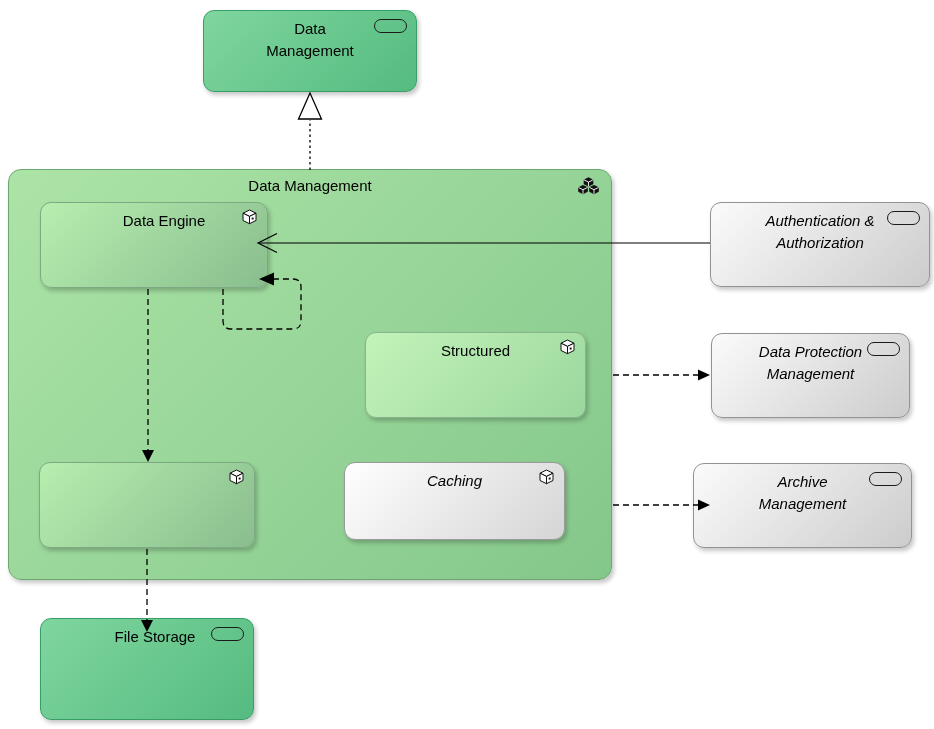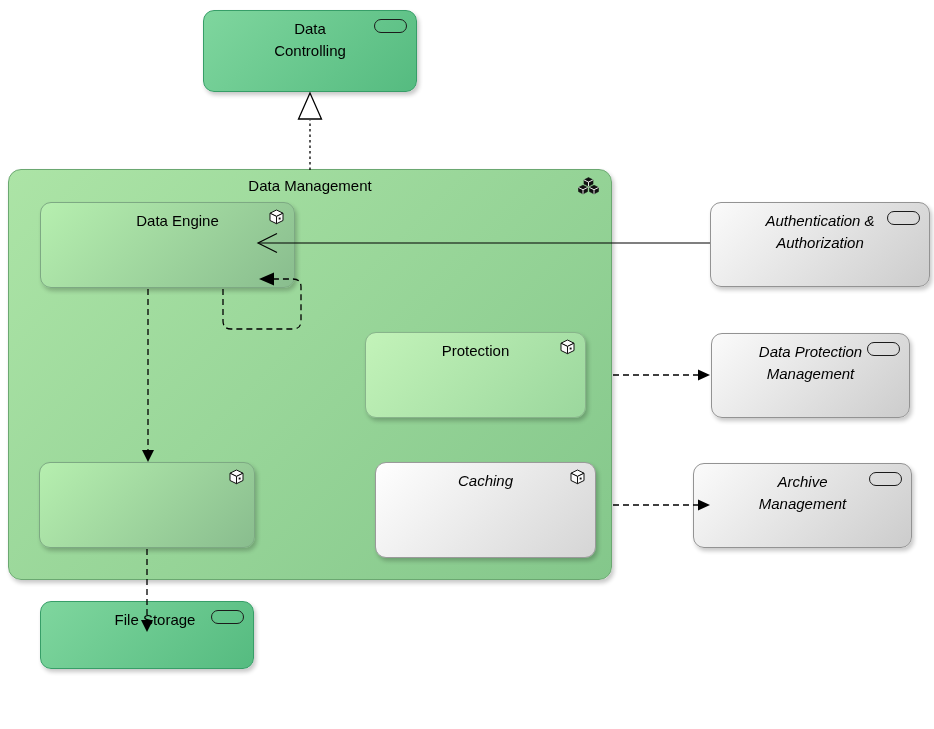--- a/index.html
+++ b/index.html
@@ -54,54 +54,54 @@
       <line x1="5" y1="12.7" x2="5" y2="16.9" stroke="#fff" stroke-width="0.9"></line>
 
       <polygon points="16,8.2 20.5,10.5 20.5,14.6 16,16.9 11.5,14.6 11.5,10.5" fill="#111" stroke="#111" stroke-width="0.6"></polygon>
       <polyline points="11.5,10.5 16,12.7 20.5,10.5" fill="none" stroke="#fff" stroke-width="0.9"></polyline>
       <line x1="16" y1="12.7" x2="16" y2="16.9" stroke="#fff" stroke-width="0.9"></line>
     </svg>
   </div>
 
   <div class="node fill-dark-green" style="left:203px;top:10px;width:214px;height:82px;">
     <span class="label">Data
-Controlling</span>
+Management</span>
     <span class="icon-capsule"></span>
   </div>
 
-  <div class="node fill-mid-green" style="left:40px;top:202px;width:255px;height:86px;padding-left:20px;">
+  <div class="node fill-mid-green" style="left:40px;top:202px;width:228px;height:86px;padding-left:20px;">
     <span class="label">Data Engine</span>
     <svg class="icon-cube" width="17" height="16" viewBox="0 0 17 16">
       <polygon points="8.5,1 15,4.2 8.5,7.4 2,4.2" fill="#fafafa" stroke="#111" stroke-width="1" stroke-linejoin="round"></polygon>
       <polygon points="15,4.2 15,11.5 8.5,14.7 8.5,7.4" fill="#fafafa" stroke="#111" stroke-width="1" stroke-linejoin="round"></polygon>
       <polygon points="2,4.2 2,11.5 8.5,14.7 8.5,7.4" fill="#fafafa" stroke="#111" stroke-width="1" stroke-linejoin="round"></polygon>
       <rect x="10.7" y="8.6" width="1.9" height="1.9" fill="#111"></rect>
     </svg>
   </div>
 
   <div class="node fill-light-green" style="left:365px;top:332px;width:221px;height:86px;">
-    <span class="label">Protection</span>
+    <span class="label">Structured</span>
     <svg class="icon-cube" width="17" height="16" viewBox="0 0 17 16">
       <polygon points="8.5,1 15,4.2 8.5,7.4 2,4.2" fill="#fafafa" stroke="#111" stroke-width="1" stroke-linejoin="round"></polygon>
       <polygon points="15,4.2 15,11.5 8.5,14.7 8.5,7.4" fill="#fafafa" stroke="#111" stroke-width="1" stroke-linejoin="round"></polygon>
       <polygon points="2,4.2 2,11.5 8.5,14.7 8.5,7.4" fill="#fafafa" stroke="#111" stroke-width="1" stroke-linejoin="round"></polygon>
       <rect x="10.7" y="8.6" width="1.9" height="1.9" fill="#111"></rect>
     </svg>
   </div>
 
   <div class="node fill-mid-green" style="left:39px;top:462px;width:216px;height:86px;">
     <svg class="icon-cube" width="17" height="16" viewBox="0 0 17 16">
       <polygon points="8.5,1 15,4.2 8.5,7.4 2,4.2" fill="#fafafa" stroke="#111" stroke-width="1" stroke-linejoin="round"></polygon>
       <polygon points="15,4.2 15,11.5 8.5,14.7 8.5,7.4" fill="#fafafa" stroke="#111" stroke-width="1" stroke-linejoin="round"></polygon>
       <polygon points="2,4.2 2,11.5 8.5,14.7 8.5,7.4" fill="#fafafa" stroke="#111" stroke-width="1" stroke-linejoin="round"></polygon>
       <rect x="10.7" y="8.6" width="1.9" height="1.9" fill="#111"></rect>
     </svg>
   </div>
 
-  <div class="node fill-white italic" style="left:375px;top:462px;width:221px;height:96px;">
+  <div class="node fill-white italic" style="left:344px;top:462px;width:221px;height:78px;">
     <span class="label">Caching</span>
     <svg class="icon-cube" width="17" height="16" viewBox="0 0 17 16">
       <polygon points="8.5,1 15,4.2 8.5,7.4 2,4.2" fill="#fafafa" stroke="#111" stroke-width="1" stroke-linejoin="round"></polygon>
       <polygon points="15,4.2 15,11.5 8.5,14.7 8.5,7.4" fill="#fafafa" stroke="#111" stroke-width="1" stroke-linejoin="round"></polygon>
       <polygon points="2,4.2 2,11.5 8.5,14.7 8.5,7.4" fill="#fafafa" stroke="#111" stroke-width="1" stroke-linejoin="round"></polygon>
       <rect x="10.7" y="8.6" width="1.9" height="1.9" fill="#111"></rect>
     </svg>
   </div>
 
   <div class="node fill-grey italic" style="left:710px;top:202px;width:220px;height:85px;">
@@ -115,21 +115,21 @@
 Management</span>
     <span class="icon-capsule"></span>
   </div>
 
   <div class="node fill-grey italic" style="left:693px;top:463px;width:219px;height:85px;">
     <span class="label">Archive
 Management</span>
     <span class="icon-capsule"></span>
   </div>
 
-  <div class="node fill-dark-green" style="left:40px;top:601px;width:214px;height:68px;padding-left:16px;">
+  <div class="node fill-dark-green" style="left:40px;top:618px;width:214px;height:102px;padding-left:16px;">
     <span class="label">File Storage</span>
     <span class="icon-capsule"></span>
   </div>
 
   <svg class="overlay" width="934" height="729" viewBox="0 0 934 729">
 
     <g>
       <line x1="310" y1="170" x2="310" y2="120" stroke="#000" stroke-width="1.3" stroke-dasharray="2.5,3"></line>
       <polygon points="310,93 298.5,119 321.5,119" fill="#ffffff" stroke="#000" stroke-width="1.3"></polygon>
     </g>

